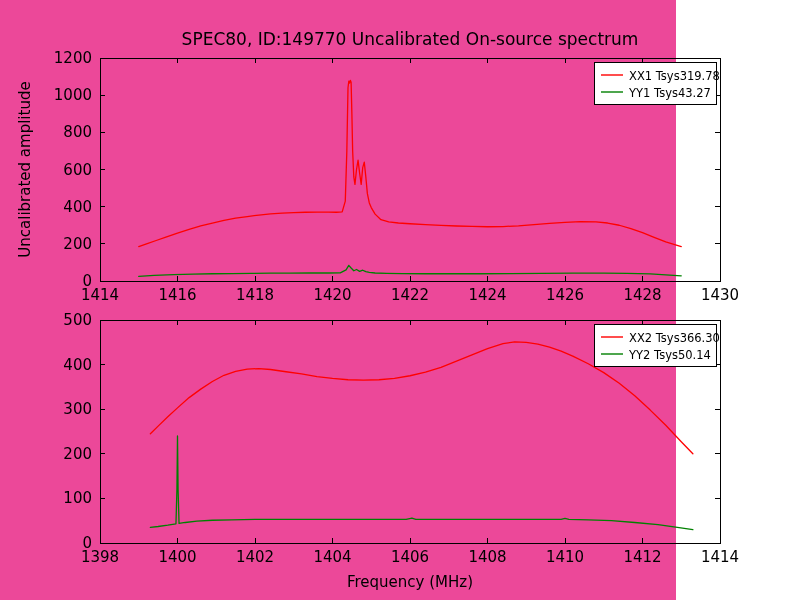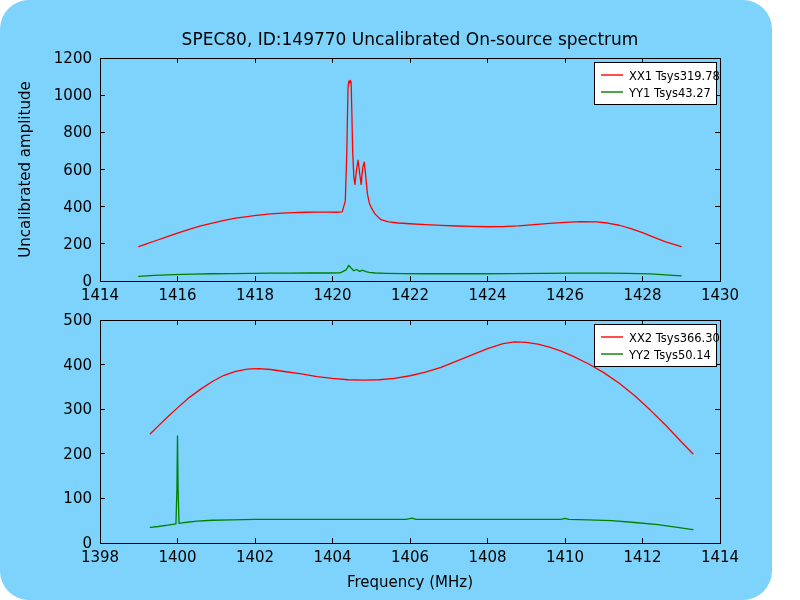--- a/index.html
+++ b/index.html
@@ -9,24 +9,23 @@
     background: #ffffff;
   }
   body {
     width: 800px;
     height: 600px;
     font-family: "DejaVu Sans", sans-serif;
     overflow: hidden;
   }
   #figure {
     position: relative;
-    width: 772px;
+    width: 676px;
     height: 600px;
-    background: #7dd3fc;
-    border-radius: 29px;
+    background: #ec4899;
   }
   svg.plot-canvas {
     position: absolute;
     left: 0;
     top: 0;
     width: 800px;
     height: 600px;
   }
   .tick-mark {
     stroke: #000000;

